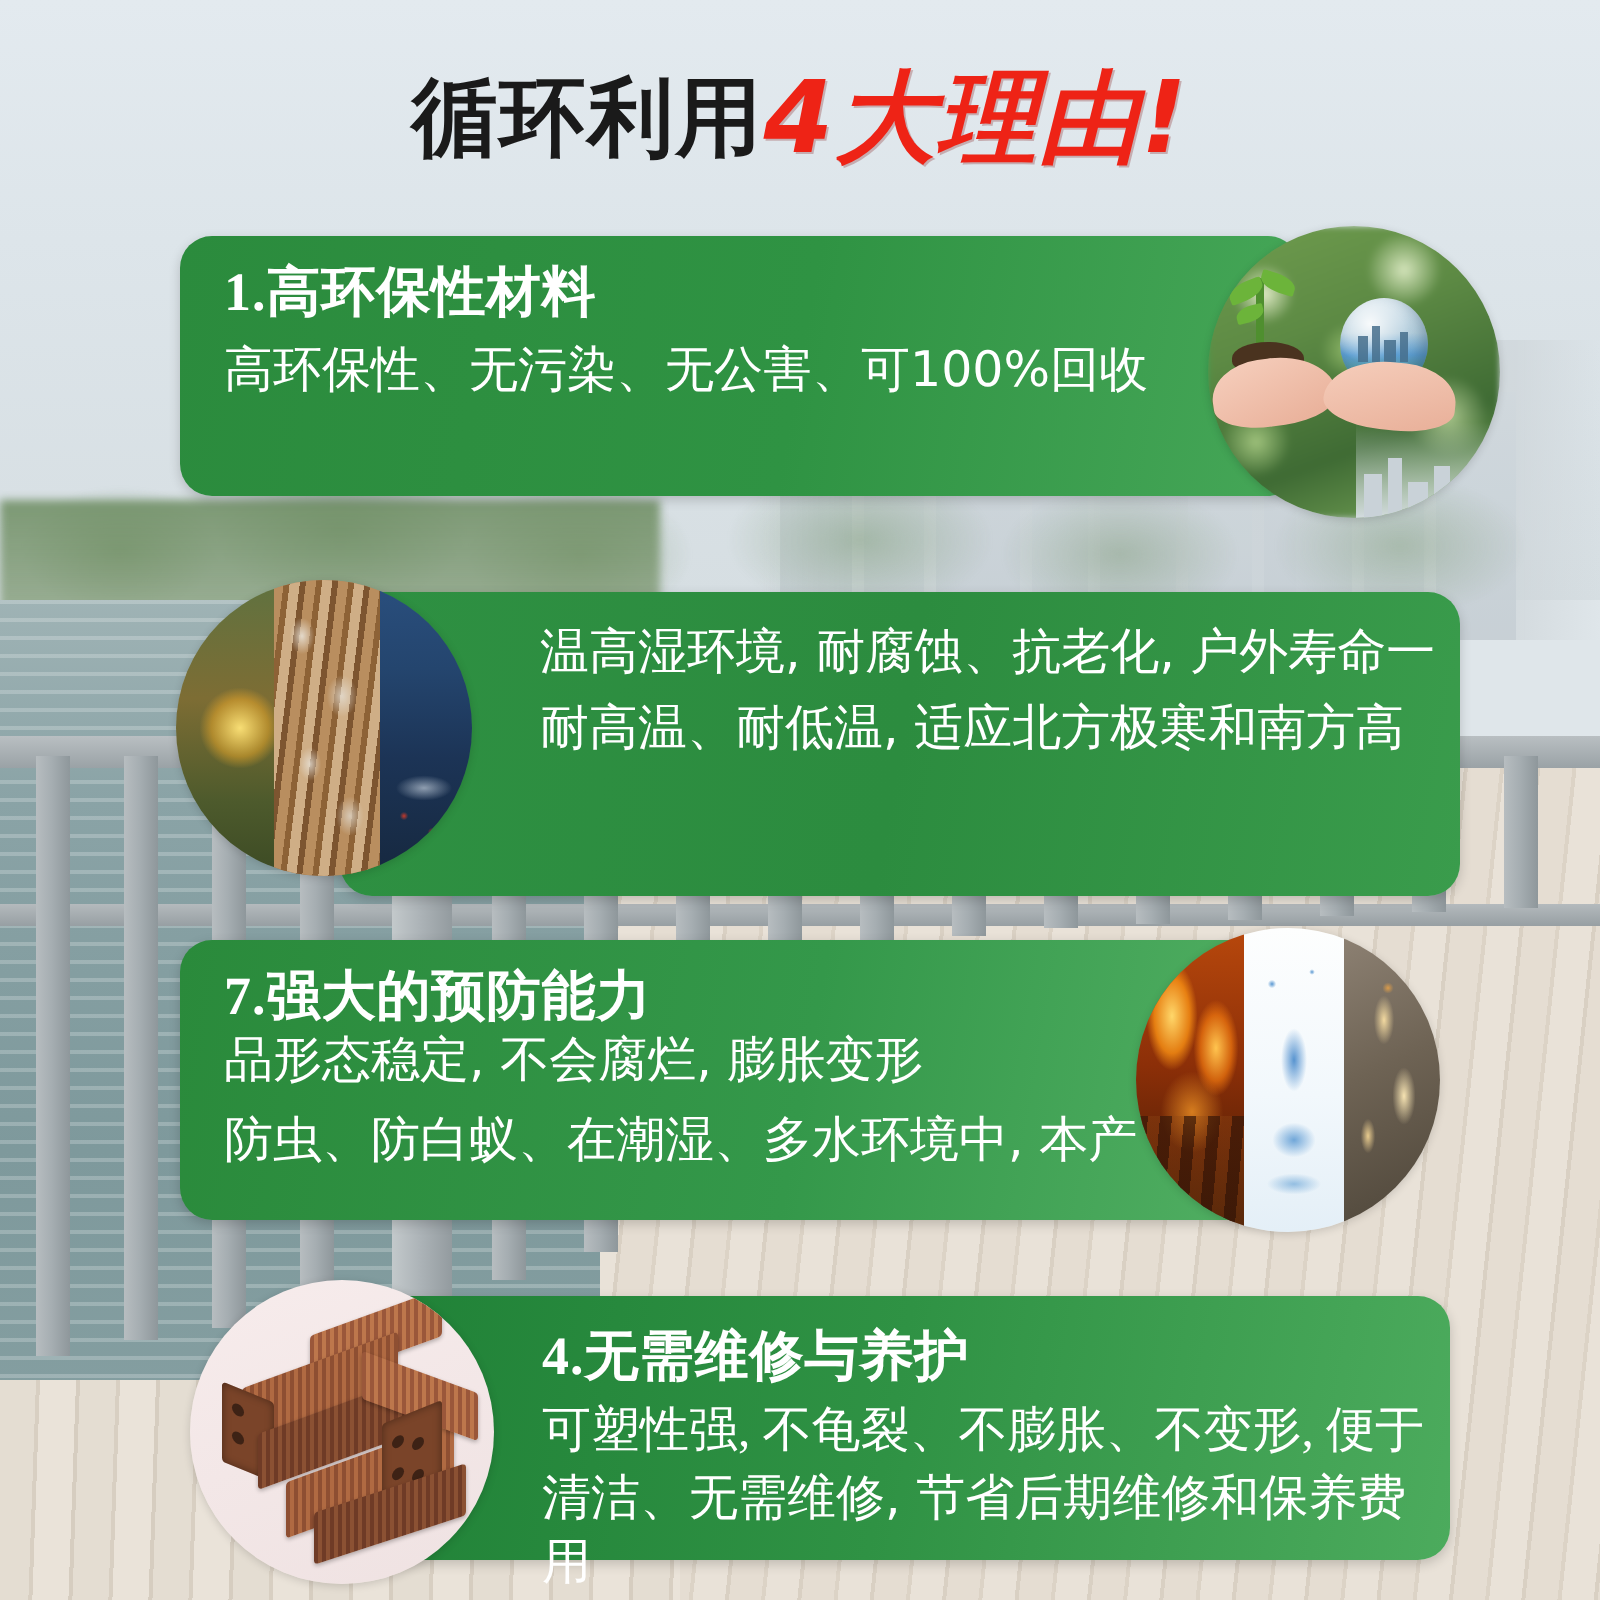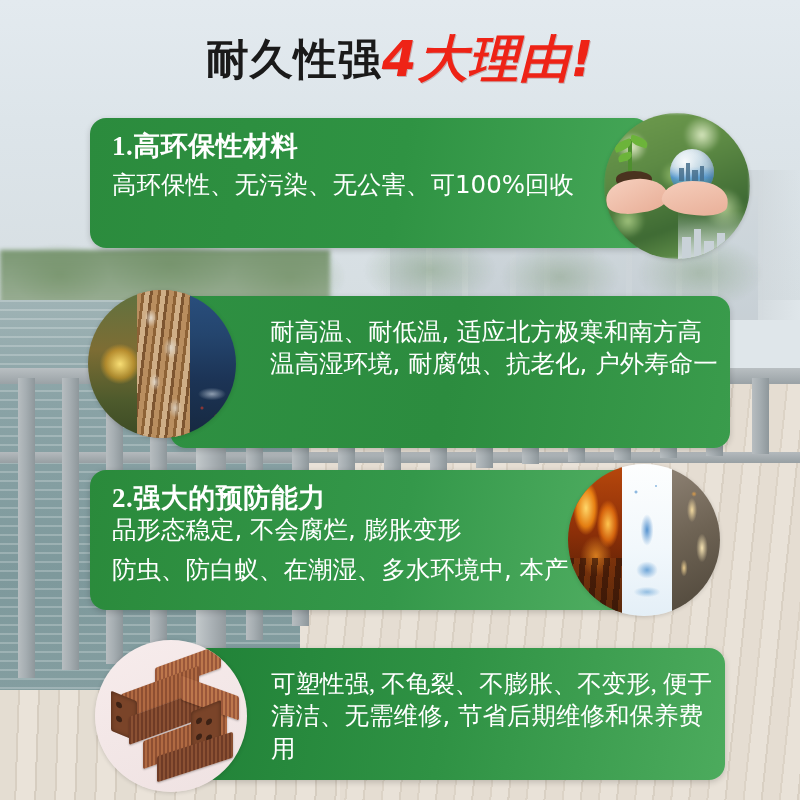--- a/index.html
+++ b/index.html
@@ -315,21 +315,21 @@
   <div class="post" style="left:476px; top:378px; height:90px;"></div>
   <div class="post" style="left:522px; top:378px; height:86px;"></div>
   <div class="post" style="left:568px; top:378px; height:84px;"></div>
   <div class="post" style="left:614px; top:378px; height:82px;"></div>
   <div class="post" style="left:660px; top:378px; height:80px;"></div>
   <div class="post" style="left:706px; top:378px; height:78px;"></div>
   <div class="post" style="left:752px; top:378px; height:76px;"></div>
 </div>
 
 <div id="title-bar">
-  <span class="t-black">耐久性强</span><span class="t-red">4大理由!</span>
+  <span class="t-black">循环利用</span><span class="t-red">4大理由!</span>
 </div>
 
 <div id="card1" class="card">
   <div class="card-inner" style="padding:12px 0 0 22px;">
     <div class="c-head">1.高环保性材料</div>
     <div class="c-body" style="margin-top:7px;">高环保性、无污染、无公害、可100%回收</div>
   </div>
 </div>
 
 <div id="medal1" class="medal">
@@ -352,47 +352,48 @@
     <i style="left:16px; width:4px; height:18px;"></i>
     <i style="left:22px; width:6px; height:11px;"></i>
     <i style="left:30px; width:4px; height:15px;"></i>
   </div>
   <div class="hand m1-hand-l"></div>
   <div class="hand m1-hand-r"></div>
 </div>
 
 <div id="card2" class="card">
   <div class="card-inner" style="padding:14px 0 0 100px;">
+    <div class="c-body">温高湿环境, 耐腐蚀、抗老化, 户外寿命一</div>
     <div class="c-body" style="margin-top:6px;">耐高温、耐低温, 适应北方极寒和南方高</div>
-    <div class="c-body">温高湿环境, 耐腐蚀、抗老化, 户外寿命一</div>
   </div>
 </div>
 
 <div id="medal2" class="medal">
   <div class="m2-p1"></div>
   <div class="m2-p2"></div>
   <div class="m2-p3"></div>
 </div>
 
 <div id="card3" class="card">
   <div class="card-inner" style="padding:12px 0 0 22px;">
-    <div class="c-head">2.强大的预防能力</div>
+    <div class="c-head">7.强大的预防能力</div>
     <div class="c-body">品形态稳定, 不会腐烂, 膨胀变形</div>
     <div class="c-body" style="margin-top:7px;">防虫、防白蚁、在潮湿、多水环境中, 本产</div>
   </div>
 </div>
 
 <div id="medal3" class="medal">
   <div class="m3-p1"></div>
   <div class="m3-p2"></div>
   <div class="m3-p3"></div>
 </div>
 
 <div id="card4" class="card">
   <div class="card-inner" style="padding:14px 0 0 106px;">
+    <div class="c-head">4.无需维修与养护</div>
     <div class="c-body" style="margin-top:6px;font-family:Liberation Serif, serif;">可塑性强, 不龟裂、不膨胀、不变形, 便于</div>
     <div class="c-body">清洁、无需维修, 节省后期维修和保养费用</div>
   </div>
 </div>
 
 <div id="medal4" class="medal">
   <div class="board mid" style="left:60px; top:16px; width:66px; height:24px; transform:skewY(-20deg);"></div>
   <div class="board" style="left:26px; top:40px; width:78px; height:26px; transform:skewY(-20deg);"></div>
   <div class="board-end" style="left:16px; top:56px; width:26px; height:40px; transform:skewY(22deg);">
     <div class="hole" style="left:5px;  top:8px;"></div>

